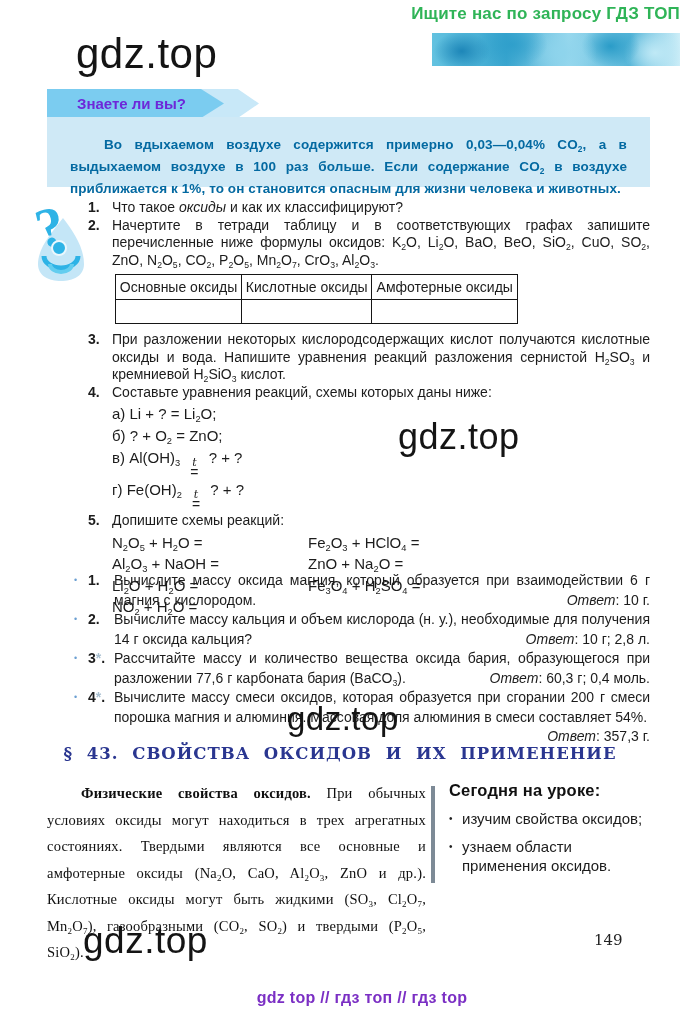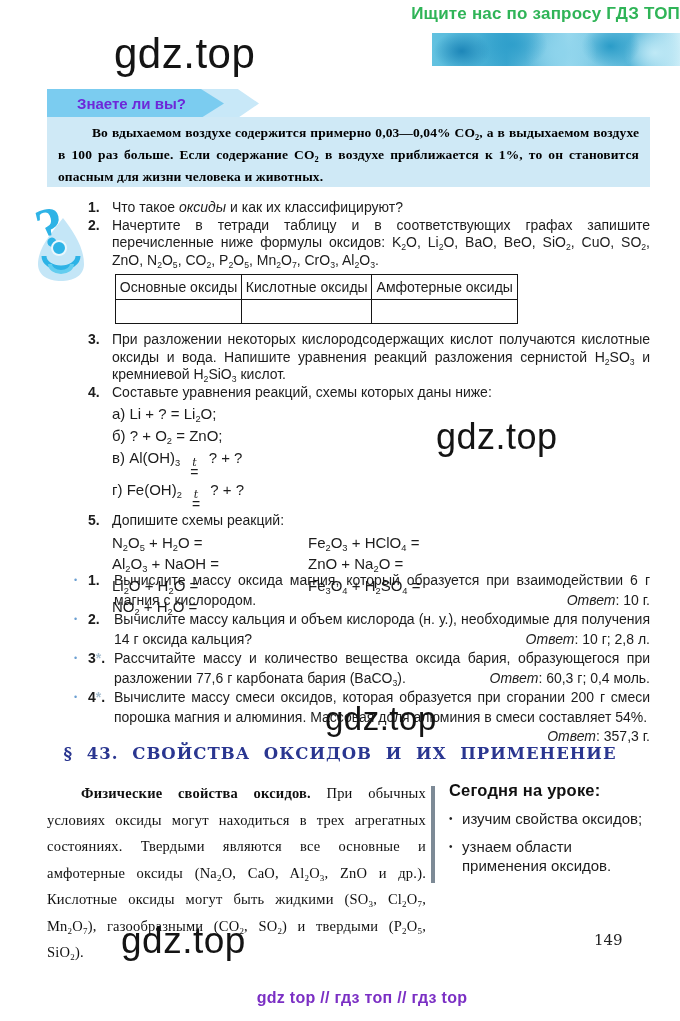--- a/index.html
+++ b/index.html
@@ -7,21 +7,21 @@
     width:680px;height:1021px;position:relative;background:#ffffff;
     font-family:"Liberation Sans",sans-serif;color:#1c1c1c;overflow:hidden;
   }
   sub{font-size:62%;vertical-align:-3px;line-height:0;}
   i{font-style:italic;}
 
   .top-note{position:absolute;top:4px;left:0;right:0;text-align:right;
     color:#2fb457;font-size:17px;font-weight:bold;letter-spacing:0.2px;}
 
   .wm{position:absolute;color:#141414;font-family:"Liberation Sans",sans-serif;
-    font-weight:400;letter-spacing:0.5px;margin-left:38px;}
+    font-weight:400;letter-spacing:0.5px;}
   .wm1{left:76px;top:30px;font-size:42px;}
   .wm2{left:398px;top:416px;font-size:36px;}
   .wm3{left:287px;top:700px;font-size:33px;}
   .wm4{left:83px;top:920px;font-size:37px;}
 
   .photo{position:absolute;left:432px;top:33px;width:248px;height:33px;
     background:
       radial-gradient(40px 28px at 12% 55%, #1d86b8 0%, rgba(29,134,184,0) 70%),
       radial-gradient(52px 34px at 32% 35%, #2f9fcb 0%, rgba(47,159,203,0) 70%),
       radial-gradient(48px 40px at 52% 60%, #8ed4ec 0%, rgba(142,212,236,0) 75%),
@@ -31,22 +31,22 @@
 
   .banner-trail{position:absolute;left:47px;top:89px;width:212px;height:29px;
     background:#c8e8f8;clip-path:polygon(0 0,90% 0,100% 50%,90% 100%,0 100%);}
   .banner{position:absolute;left:47px;top:89px;width:177px;height:29px;
     background:#7bccf0;clip-path:polygon(0 0,87% 0,100% 50%,87% 100%,0 100%);
     display:flex;align-items:center;}
   .banner span{padding-left:30px;color:#6d28d9;font-size:15px;font-weight:bold;}
 
   .know-box{position:absolute;left:47px;top:117px;width:603px;height:70px;
     background:#cfe9f6;box-sizing:border-box;padding:5px 11px 5px 11px;}
-  .know-box p{margin:0;font-family:Liberation Serif, serif;font-weight:700;
-    font-size:13.5px;line-height:22px;color:#000000;text-align:justify;
+  .know-box p{margin:12px;font-family:Liberation Sans, sans-serif;font-weight:700;
+    font-size:13.5px;line-height:22px;color:#0369a1;text-align:justify;
     text-indent:34px;letter-spacing:0.1px;}
 
   .q-icon{position:absolute;left:30px;top:198px;width:62px;height:86px;}
 
   .questions{position:absolute;left:88px;top:199px;width:562px;}
   .q-item{display:grid;grid-template-columns:24px 1fr;font-size:14px;line-height:17.5px;}
   .q-num{font-weight:bold;}
   .q-text{text-align:justify;}
 
   table.oxides{border-collapse:collapse;margin:5px 0 7px 27px;width:403px;}

